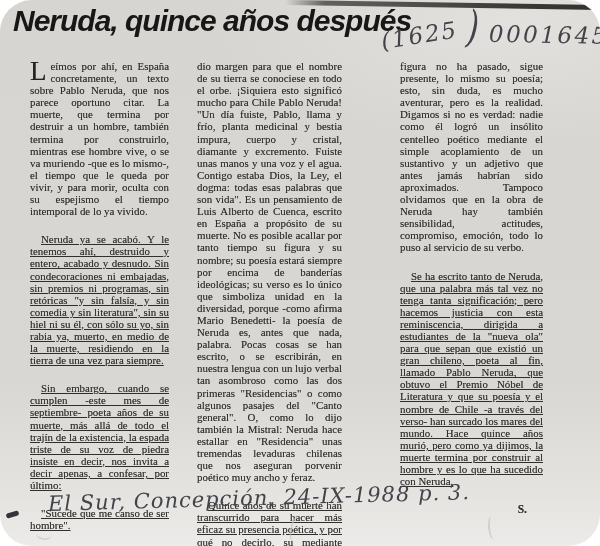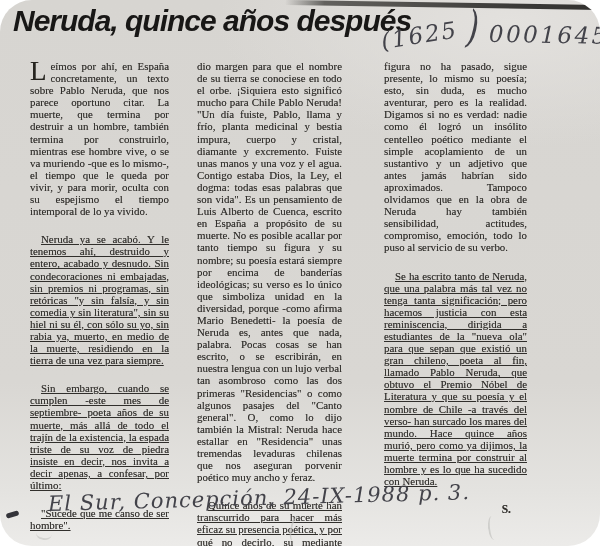--- a/index.html
+++ b/index.html
@@ -61,21 +61,21 @@
   
   .col{
     position:absolute;top:44px;
     font-size:10.9px;line-height:12.1px;
     text-align:justify;
     color:#312f2c;
     text-shadow:0 0 .4px rgba(45,43,40,.55);
   }
   .col1{left:14px;width:171px;}
   .col2{left:181px;width:177px;}
-  .col3{left:368px;width:175px;}
+  .col3{left:384px;width:175px;}
   .col p{margin:16px;}
   .ind{text-indent:11px;text-decoration:underline;}
   .dropcap::first-letter{
     float:left;
     font-size:27px;line-height:21px;
     padding:1px 4px 0 0;
     color:#26241f;
   }
   .sig{
     text-align:right;font-weight:700;

